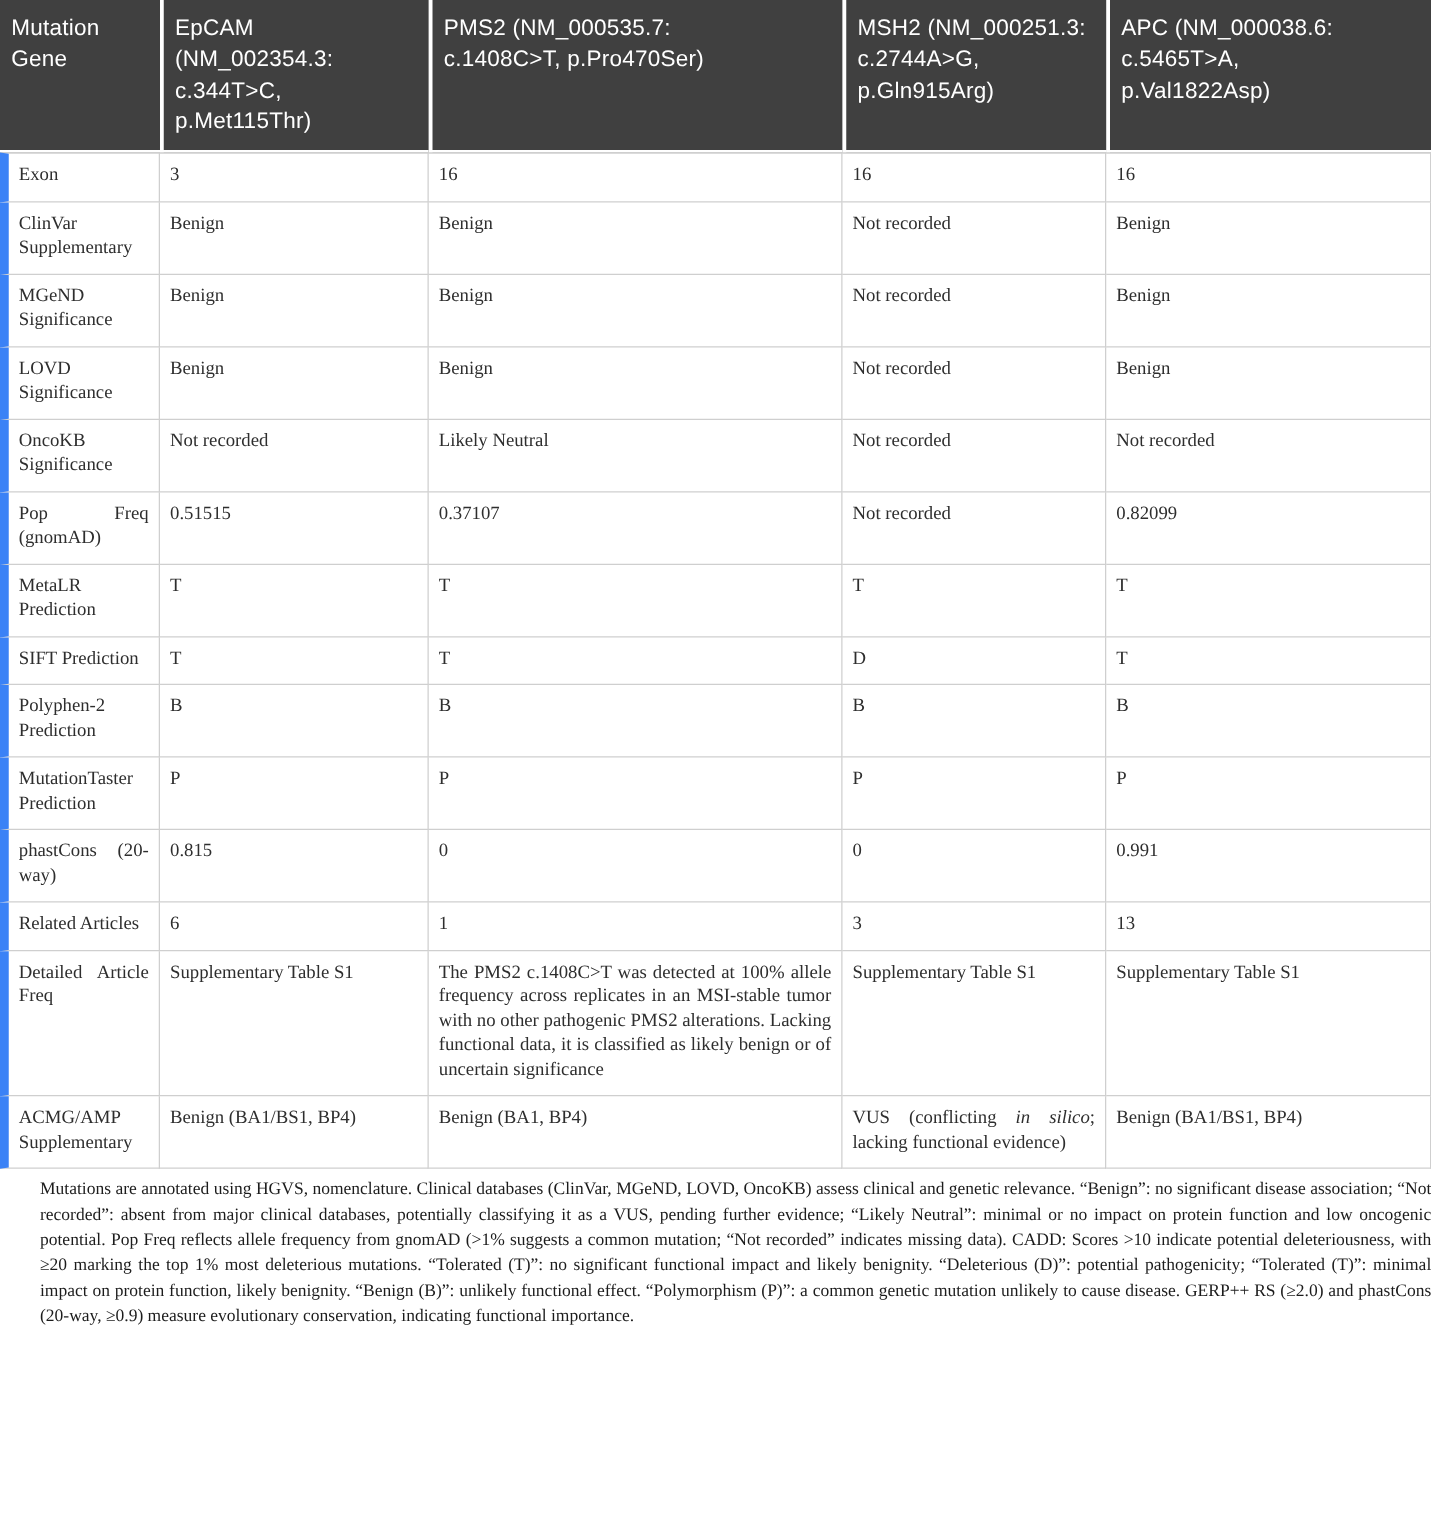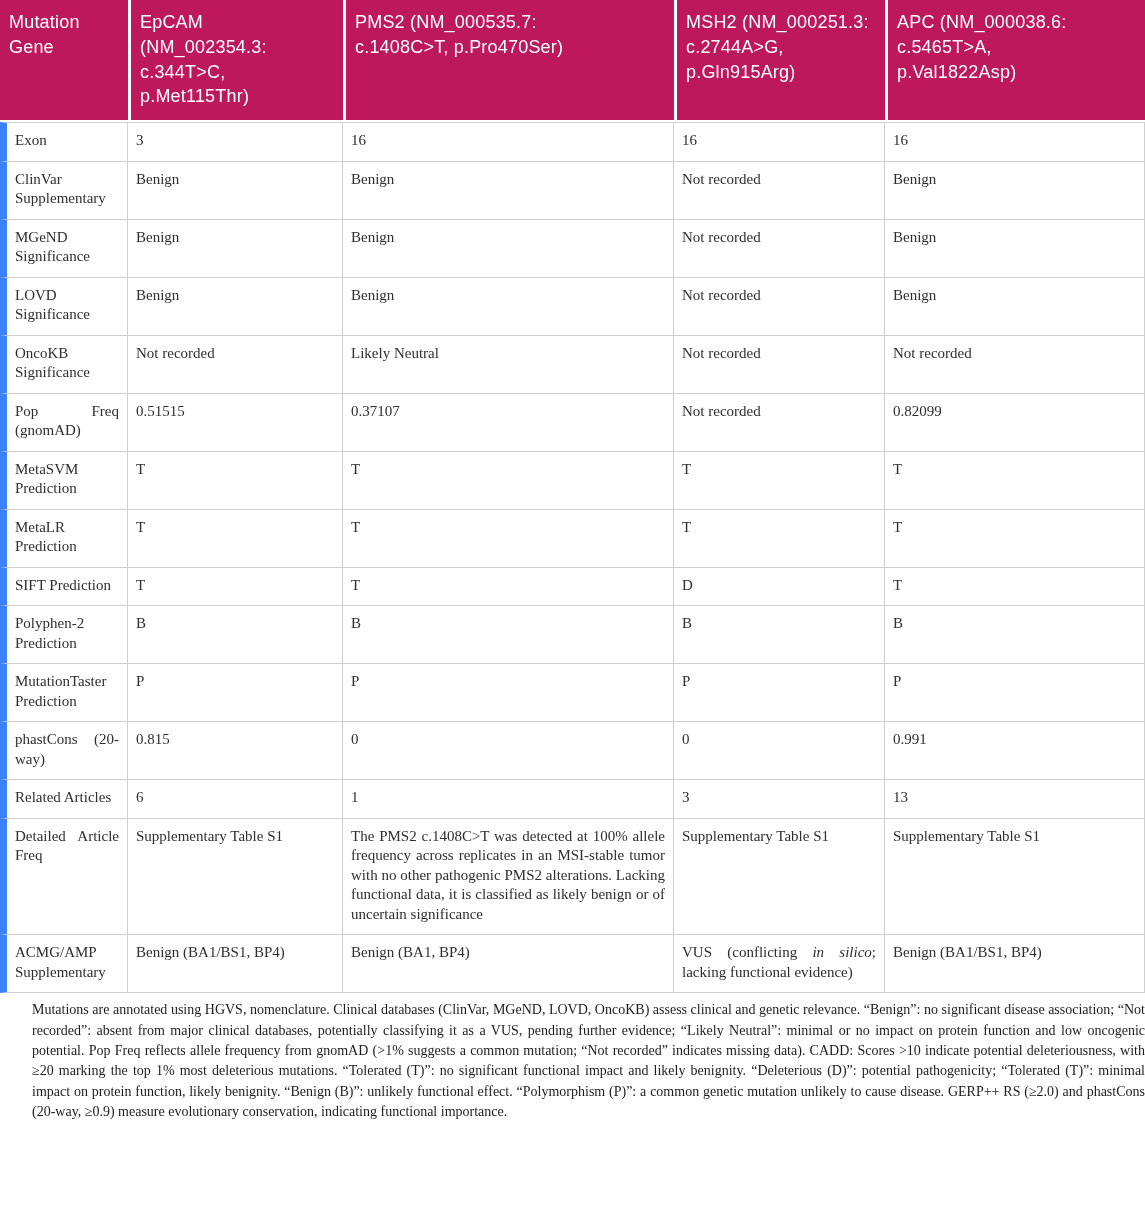--- a/index.html
+++ b/index.html
@@ -9,21 +9,21 @@
     background: #ffffff;
     font-family: "Liberation Serif", serif;
   }
   table.mtable {
     width: 1145px;
     border-collapse: separate;
     border-spacing: 0;
     table-layout: fixed;
   }
   table.mtable thead th {
-    background: #be185d;
+    background: #404040;
     color: #ffffff;
     font-family: "Liberation Sans", sans-serif;
     font-weight: 400;
     font-size: 18px;
     line-height: 1.38;
     letter-spacing: 0.2px;
     text-align: left;
     vertical-align: top;
     padding: 10px 10px 11px 9px;
     border-left: 3px solid #ffffff;
@@ -120,27 +120,20 @@
           <td>Not recorded</td>
         </tr>
         <tr>
           <td>Pop Freq (gnomAD)</td>
           <td>0.51515</td>
           <td>0.37107</td>
           <td>Not recorded</td>
           <td>0.82099</td>
         </tr>
         <tr>
-          <td>MetaSVM Prediction</td>
-          <td>T</td>
-          <td>T</td>
-          <td>T</td>
-          <td>T</td>
-        </tr>
-        <tr>
           <td>MetaLR Prediction</td>
           <td>T</td>
           <td>T</td>
           <td>T</td>
           <td>T</td>
         </tr>
         <tr>
           <td>SIFT Prediction</td>
           <td>T</td>
           <td>T</td>

